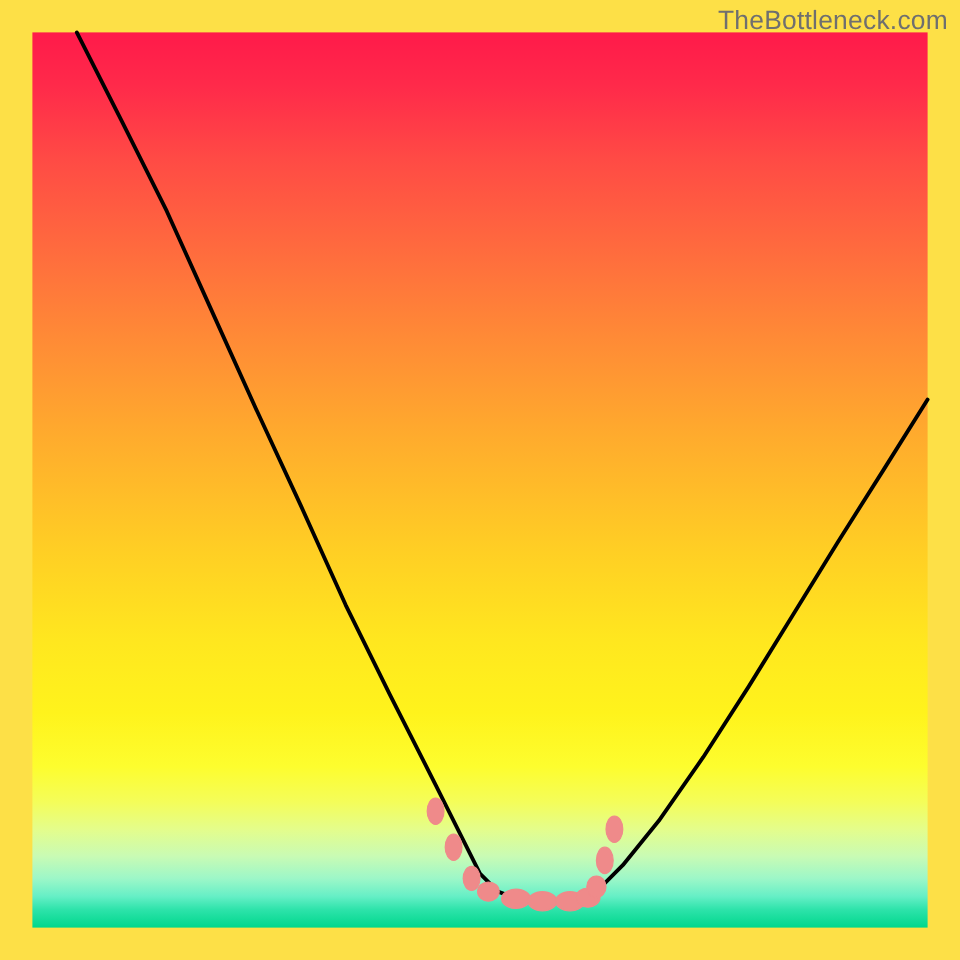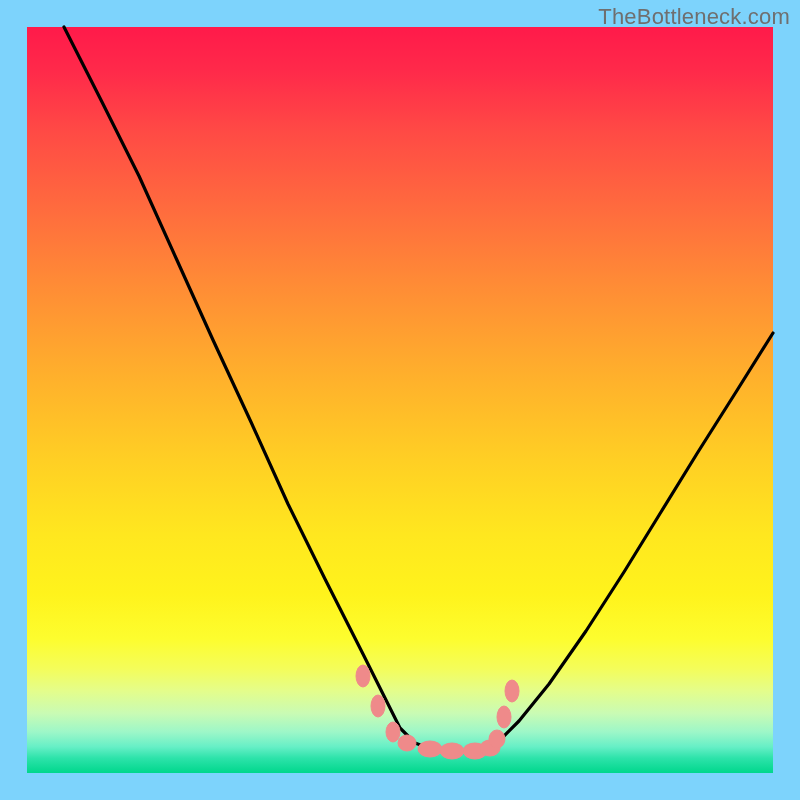--- a/index.html
+++ b/index.html
@@ -10,21 +10,21 @@
     background: #000;
     font-family: Arial, Helvetica, sans-serif;
     overflow: hidden;
   }
   .frame {
     position: absolute;
     left: 0;
     top: 0;
     width: 800px;
     height: 800px;
-    background: #7dd3fc;
+    background: #fde047;
   }
   .plot-area {
     position: absolute;
     left: 27px;
     top: 27px;
     width: 746px;
     height: 746px;
     background: linear-gradient(to bottom,
       #ff1a4a 0%,
       #ff2a4a 6%,

